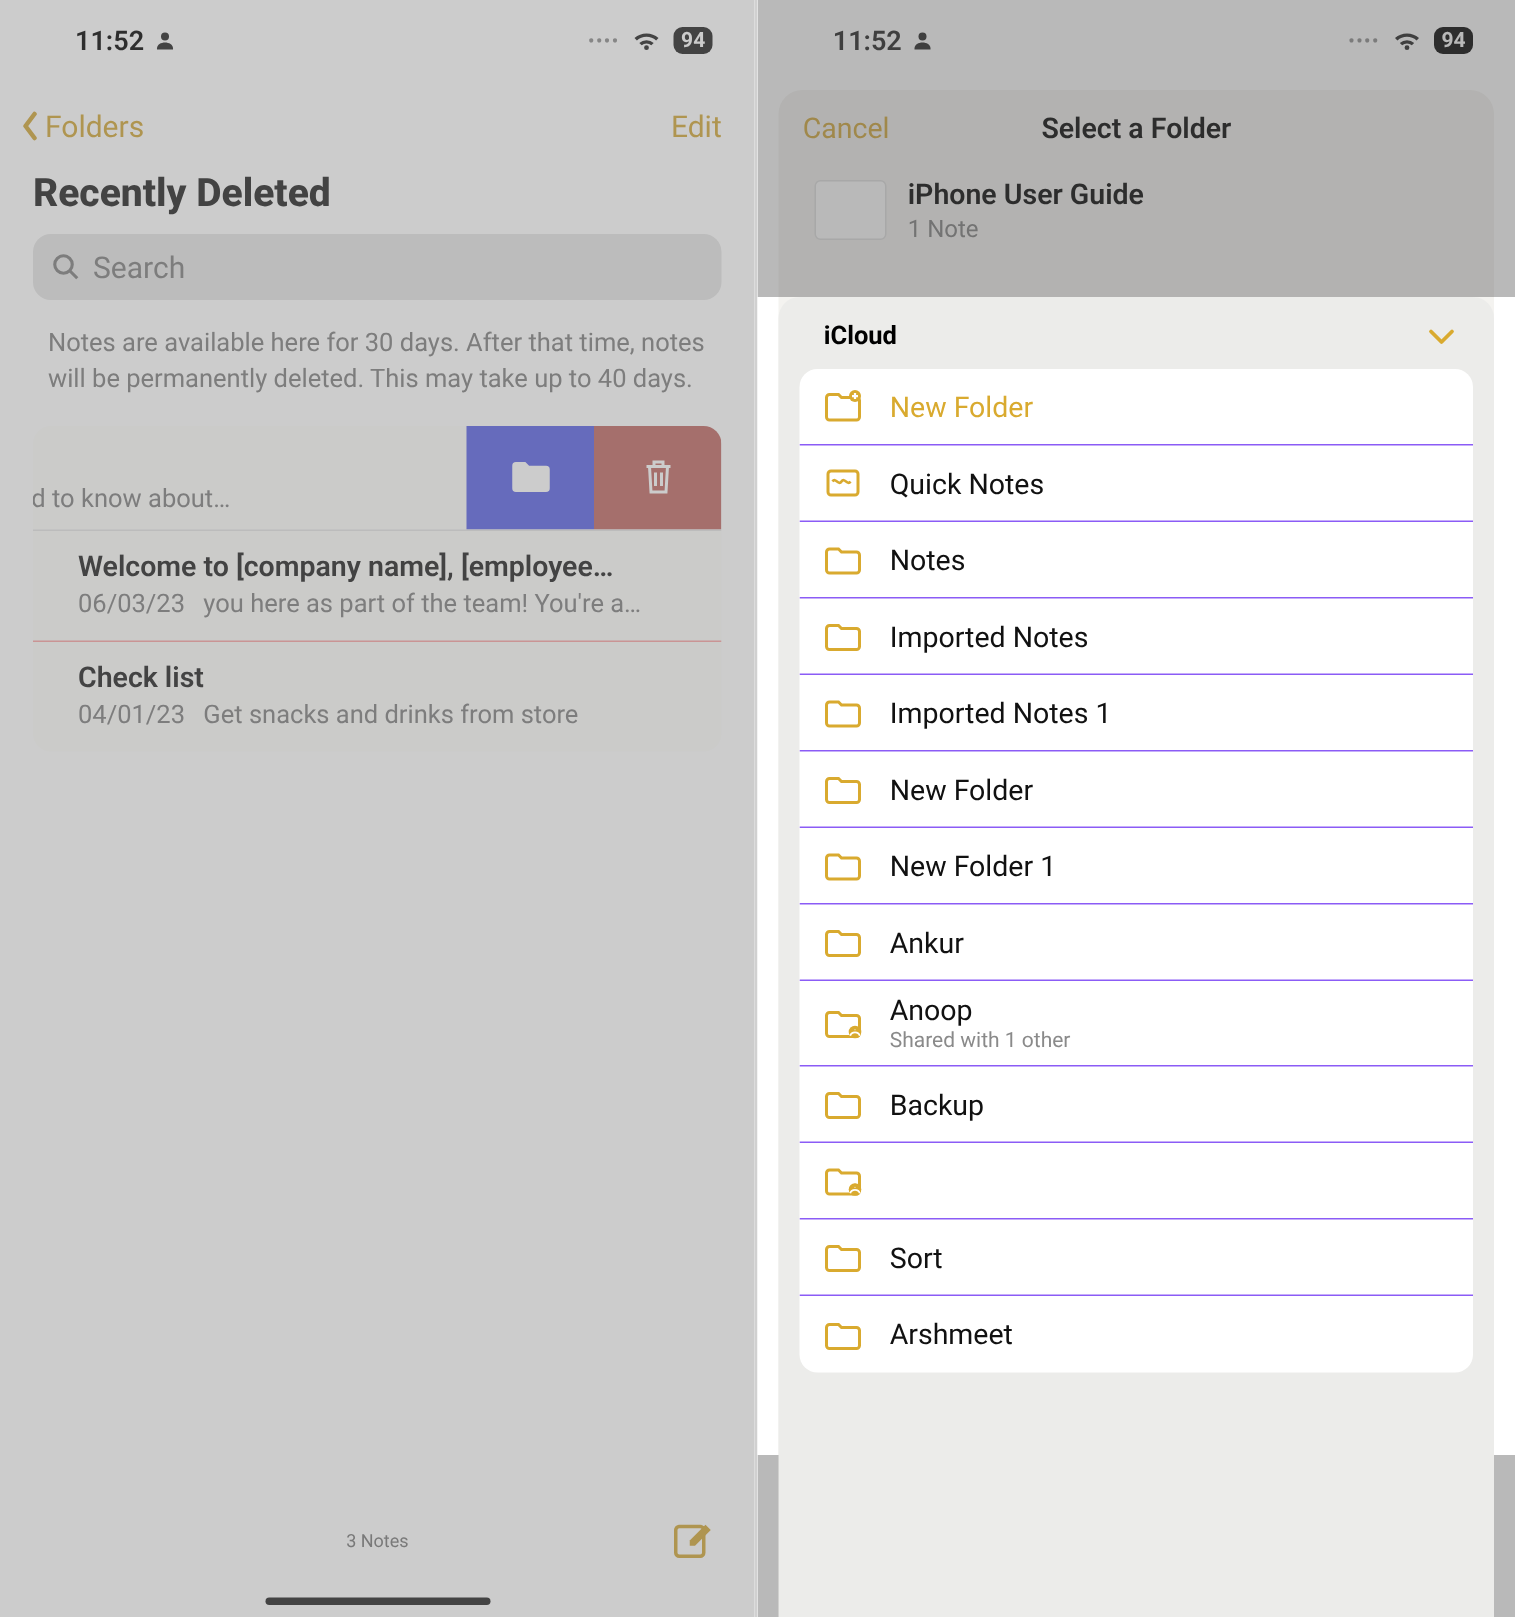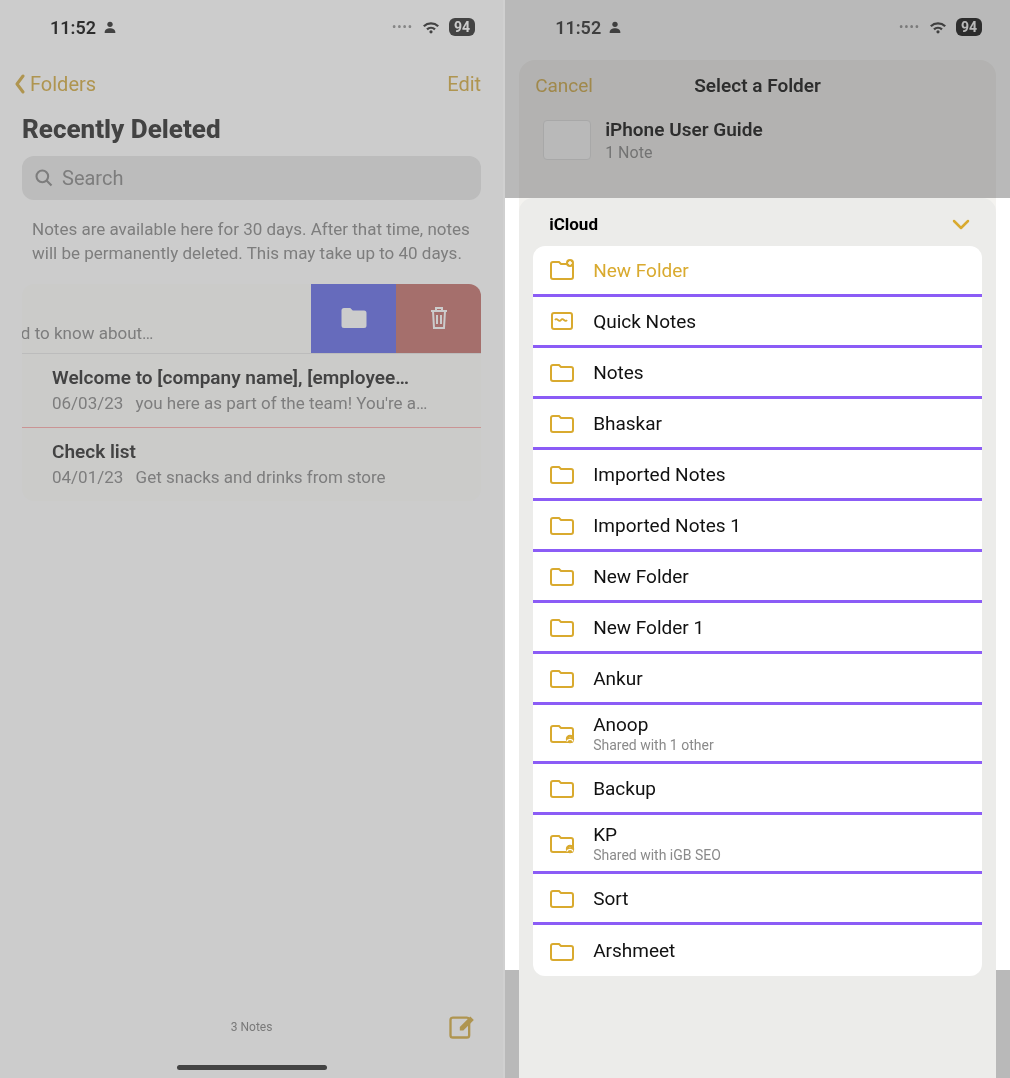--- a/index.html
+++ b/index.html
@@ -191,21 +191,21 @@
     margin:0 14px;
     background:#fff;
     border-radius:12px;
     overflow:hidden;
   }
   .f-row {
     display:flex; align-items:center;
     min-height:51px;
     padding:8px 16px;
     gap:18px;
-    border-bottom:3px solid #8b5cf6;
+    border-bottom:1px solid #8b5cf6;
   }
   .f-row:last-child { border-bottom:none; }
   .f-row.new .f-label { color:#d9aa2f; }
   .f-icon { width:26px; display:flex; justify-content:center; color:#d9aa2f; flex-shrink:0;}
   .f-text { display:flex; flex-direction:column; }
   .f-label { font-size:19px; color:#111; }
   .f-sub { font-size:14px; color:#8a8a8a; margin-top:1px;}
 
   svg { display:block; }
 </style>
@@ -397,31 +397,20 @@
 
     </span>
         </div>
         <div class="f-row">
     <span class="f-icon">
             <svg width="26" height="22" viewBox="0 0 26 22" fill="none" stroke="#d9aa2f" stroke-width="2">
               <path d="M2 6a2 2 0 012-2h6l2 2h10a2 2 0 012 2v10a2 2 0 01-2 2H4a2 2 0 01-2-2z"></path>
             </svg>
           </span>
     <span class="f-text">
-      <span class="f-label">Bhaskar</span>
-
-    </span>
-        </div>
-        <div class="f-row">
-    <span class="f-icon">
-            <svg width="26" height="22" viewBox="0 0 26 22" fill="none" stroke="#d9aa2f" stroke-width="2">
-              <path d="M2 6a2 2 0 012-2h6l2 2h10a2 2 0 012 2v10a2 2 0 01-2 2H4a2 2 0 01-2-2z"></path>
-            </svg>
-          </span>
-    <span class="f-text">
       <span class="f-label">Imported Notes</span>
 
     </span>
         </div>
         <div class="f-row">
     <span class="f-icon">
             <svg width="26" height="22" viewBox="0 0 26 22" fill="none" stroke="#d9aa2f" stroke-width="2">
               <path d="M2 6a2 2 0 012-2h6l2 2h10a2 2 0 012 2v10a2 2 0 01-2 2H4a2 2 0 01-2-2z"></path>
             </svg>
           </span>
@@ -490,24 +479,20 @@
         </div>
         <div class="f-row">
     <span class="f-icon">
             <svg width="26" height="22" viewBox="0 0 26 22" fill="none" stroke="#d9aa2f" stroke-width="2">
               <path d="M2 6a2 2 0 012-2h6l2 2h10a2 2 0 012 2v10a2 2 0 01-2 2H4a2 2 0 01-2-2z"></path>
               <circle cx="21" cy="17" r="4.2" fill="#d9aa2f" stroke="none"></circle>
               <circle cx="21" cy="15.5" r="1.4" fill="#fff"></circle>
               <path d="M17.8 19.5c.5-1.6 2-2.2 3.2-2.2s2.7.6 3.2 2.2" stroke="#fff" stroke-width="1.2" fill="none"></path>
             </svg>
           </span>
-    <span class="f-text">
-      <span class="f-label">KP</span>
-      <span class="f-sub">Shared with iGB SEO</span>
-    </span>
         </div>
         <div class="f-row">
     <span class="f-icon">
             <svg width="26" height="22" viewBox="0 0 26 22" fill="none" stroke="#d9aa2f" stroke-width="2">
               <path d="M2 6a2 2 0 012-2h6l2 2h10a2 2 0 012 2v10a2 2 0 01-2 2H4a2 2 0 01-2-2z"></path>
             </svg>
           </span>
     <span class="f-text">
       <span class="f-label">Sort</span>
 

